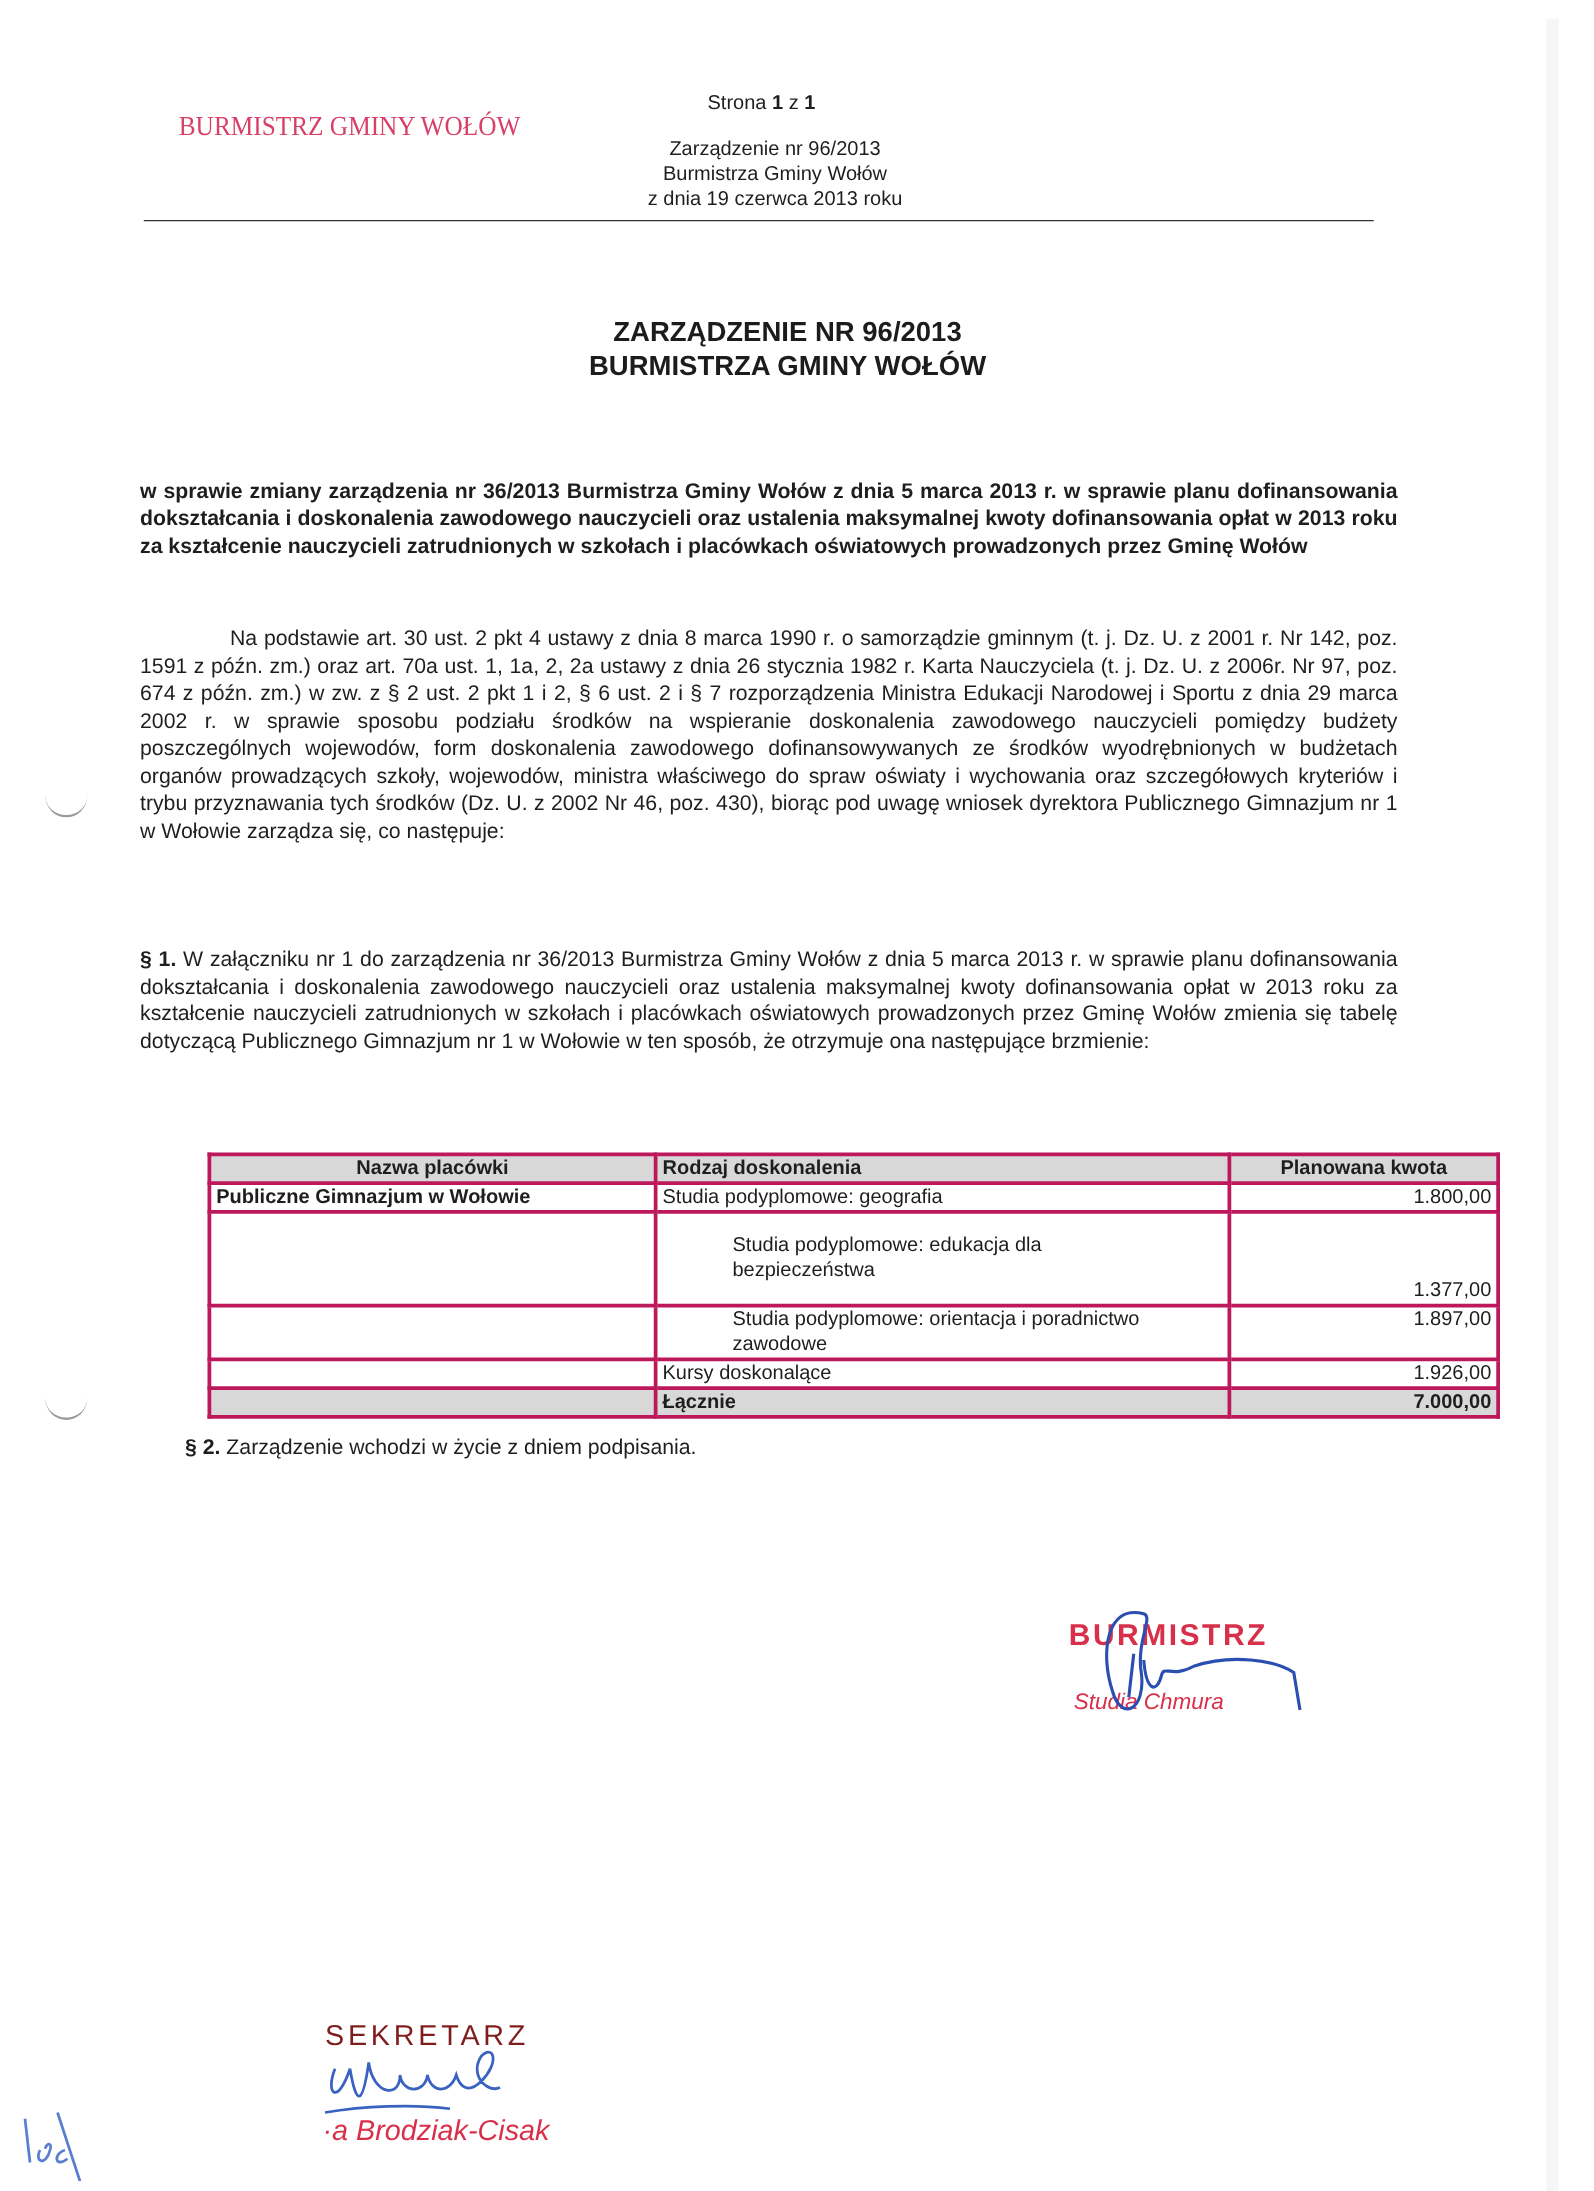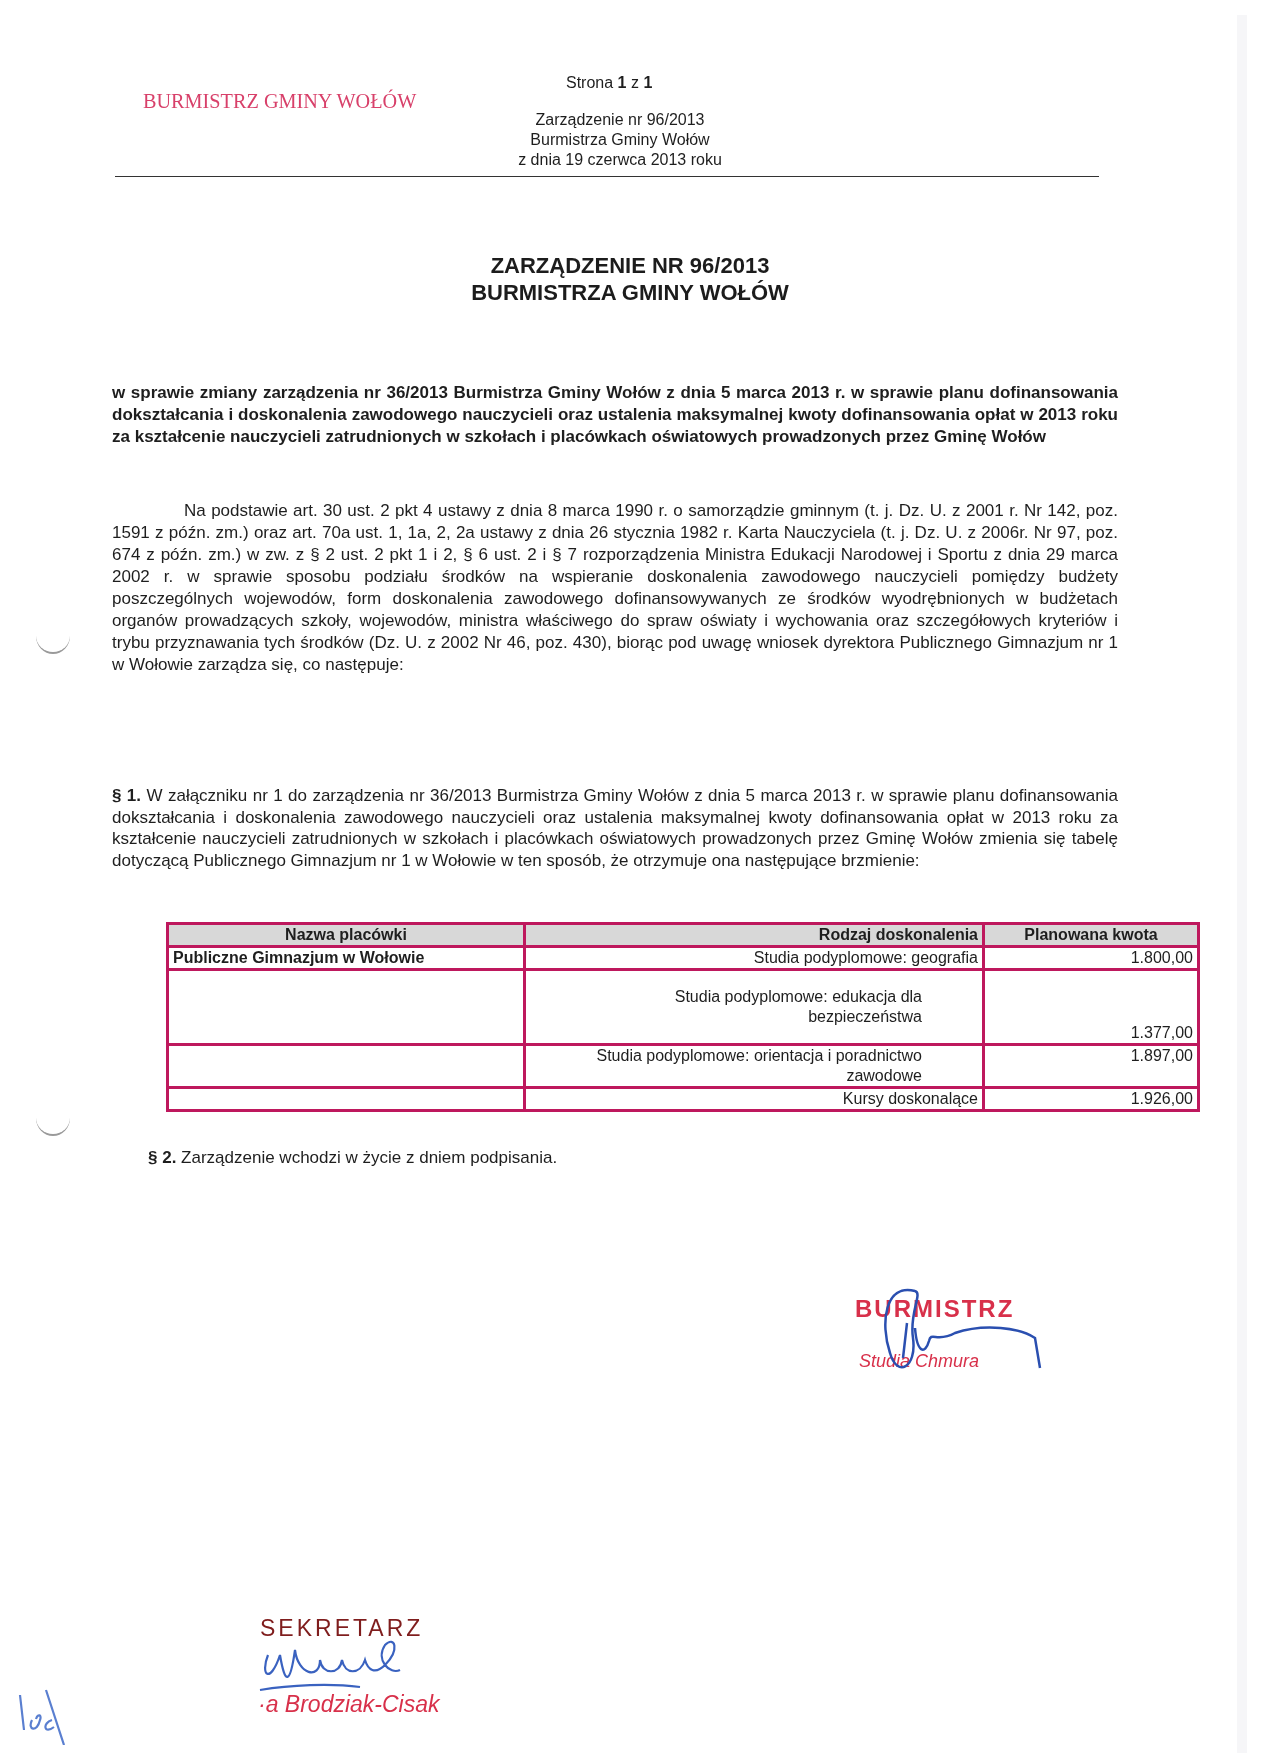--- a/index.html
+++ b/index.html
@@ -22,28 +22,28 @@
   .title { position: absolute; left: 300px; top: 252px; width: 660px; text-align: center;
     font-weight: bold; font-size: 22px; line-height: 27px; color: #1c1c1c; }
 
   .subject { position: absolute; left: 112px; top: 382px; width: 1006px;
     font-weight: bold; font-size: 17px; line-height: 22px; text-align: justify; }
 
   .preamble { position: absolute; left: 112px; top: 500px; width: 1006px;
     font-size: 17px; line-height: 22px; text-align: justify; text-indent: 72px; }
 
   .par1 { position: absolute; left: 112px; top: 757px; width: 1006px;
-    font-size: 17px; line-height: 21.5px; text-align: justify; margin-top: 28px; }
+    font-size: 17px; line-height: 21.5px; text-align: justify; }
   .par1 b, .par2 b { font-weight: bold; }
 
   .tbl { position: absolute; left: 166px; top: 922px; border-collapse: collapse; font-size: 16px; }
   .tbl td, .tbl th { border: 3px solid #be185d; padding: 0 4px; line-height: 20px; vertical-align: top; }
   .tbl th { background: #d8d8d8; font-weight: bold; }
   .tbl .c1 { width: 346px; }
-  .tbl .c2 { width: 336px; text-align: right; }
+  .tbl .c2 { width: 336px; text-align: left; }
   .tbl .c3 { width: 204px; text-align: right; }
   .tbl td.c1 { font-weight: bold; text-align: left; }
   .tbl tr.total td { background: #d8d8d8; font-weight: bold; }
   .tbl td.amt-bottom { vertical-align: bottom; }
 
   .par2 { position: absolute; left: 148px; top: 1148px; font-size: 17px; }
 
   .sig1 { position: absolute; left: 845px; top: 1283px; width: 240px; height: 100px; }
   .sig1 .role { position: absolute; left: 10px; top: 12px; font-weight: bold; font-size: 24px; color: #d8304a; letter-spacing: 2px; }
   .sig1 .name { position: absolute; left: 14px; top: 68px; font-style: italic; font-size: 18px; color: #d8304a; }
@@ -111,20 +111,25 @@
   <tr>
     <td class="c1"></td>
     <td class="c2" style="padding:0 60px">Studia podyplomowe: orientacja i poradnictwo zawodowe</td>
     <td class="c3">1.897,00</td>
   </tr>
   <tr>
     <td class="c1"></td>
     <td class="c2">Kursy doskonalące</td>
     <td class="c3">1.926,00</td>
   </tr>
+  <tr class="total">
+    <td class="c1"></td>
+    <td class="c2">Łącznie</td>
+    <td class="c3">7.000,00</td>
+  </tr>
 </tbody>
   </table>
 
 <div class="par2">
   <b>§ 2.</b>
   <span>Zarządzenie wchodzi w życie z dniem podpisania.</span>
 </div>
 
 <div class="sig1">
   <span class="role">BURMISTRZ</span>

